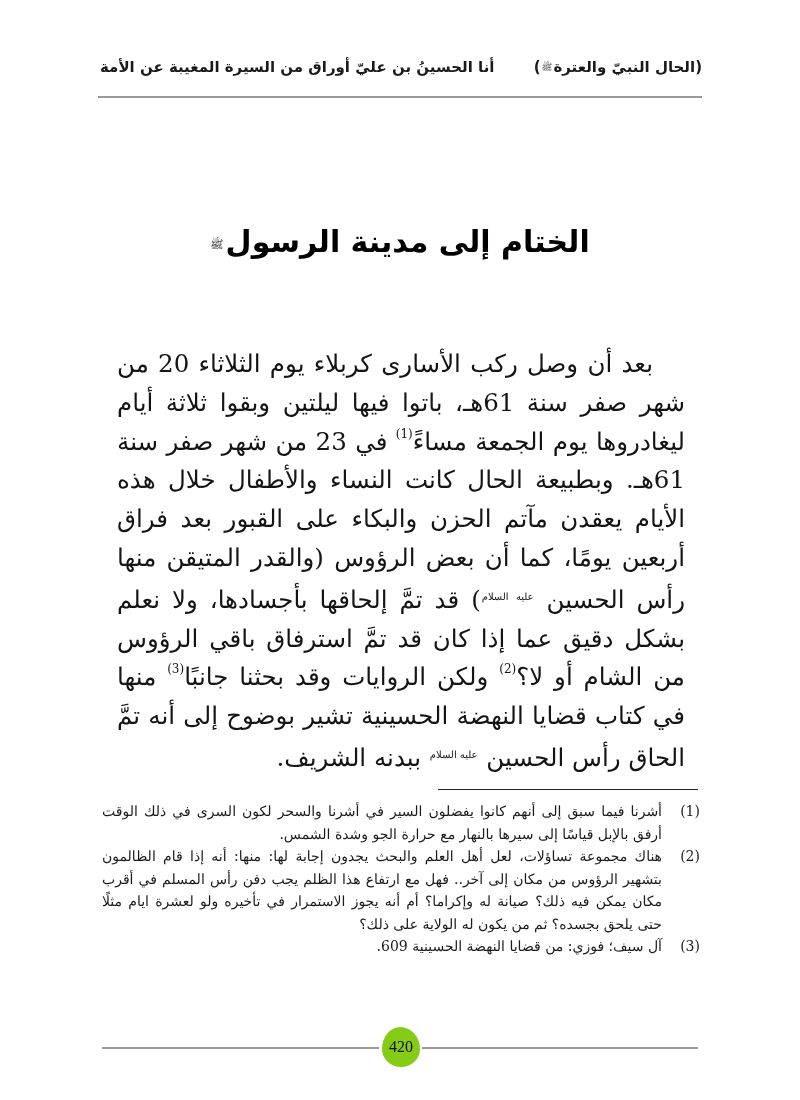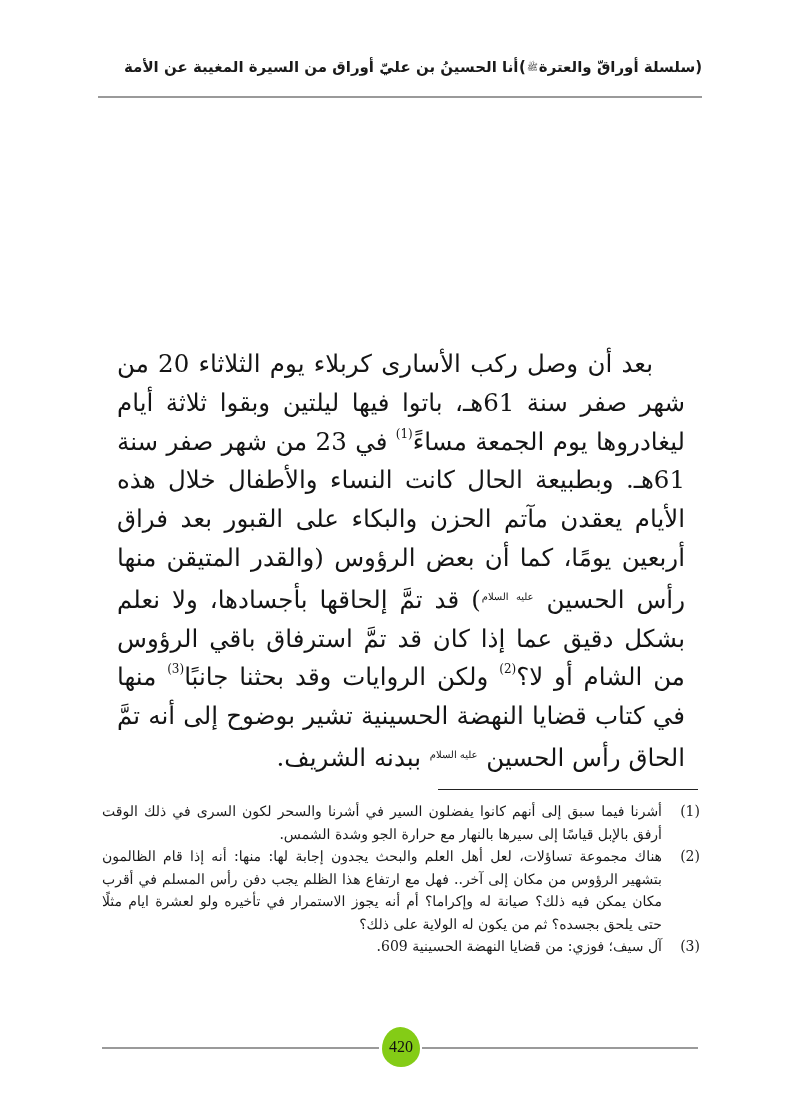--- a/index.html
+++ b/index.html
@@ -30,21 +30,21 @@
       height: 30px;
       display: flex;
       justify-content: space-between;
       align-items: center;
       direction: rtl;
       font-weight: bold;
       font-size: 15px;
       color: #1a1a1a;
     }
     .running-header .series { white-space: nowrap; }
-    .running-header .book { white-space: nowrap; margin-left: 24px; }
+    .running-header .book { white-space: nowrap; }
     .honorific {
       font-size: 9px;
       font-weight: normal;
       vertical-align: 2px;
       margin: 0 1px;
     }
     .header-rule {
       position: absolute;
       left: 98px;
       width: 604px;
@@ -156,25 +156,28 @@
       color: #111111;
       direction: ltr;
     }
   </style>
 </head>
 <body>
 
 <div class="page">
 
   <div class="running-header">
-    <span class="series"><span>(سلسلة أوراقّ والعترة</span><span class="honorific">ﷺ</span><span>)</span></span>
+    <span class="series"><span>(الحال النبيّ والعترة</span><span class="honorific">ﷺ</span><span>)</span></span>
     <span class="book">أنا الحسينُ بن عليّ أوراق من السيرة المغيبة عن الأمة</span>
   </div>
   <div class="header-rule"></div>
 
+  <h1 class="chapter-title" style="margin:0;">
+    <span>الختام إلى مدينة الرسول</span><span class="honorific-title">ﷺ</span>
+  </h1>
 
   <div class="body-text">
     <p><span>بعد أن وصل ركب الأسارى كربلاء يوم الثلاثاء 20 من شهر صفر سنة 61هـ، باتوا فيها ليلتين وبقوا ثلاثة أيام ليغادروها يوم الجمعة مساءً</span><sup>(1)</sup><span> في 23 من شهر صفر سنة 61هـ. وبطبيعة الحال كانت النساء والأطفال خلال هذه الأيام يعقدن مآتم الحزن والبكاء على القبور بعد فراق أربعين يومًا، كما أن بعض الرؤوس (والقدر المتيقن منها رأس الحسين </span><span class="honorific">عليه السلام</span><span>) قد تمَّ إلحاقها بأجسادها، ولا نعلم بشكل دقيق عما إذا كان قد تمَّ استرفاق باقي الرؤوس من الشام أو لا؟</span><sup>(2)</sup><span> ولكن الروايات وقد بحثنا جانبًا</span><sup>(3)</sup><span> منها في كتاب قضايا النهضة الحسينية تشير بوضوح إلى أنه تمَّ الحاق رأس الحسين </span><span class="honorific">عليه السلام</span><span> ببدنه الشريف.</span></p>
   </div>
 
   <div class="footnote-rule"></div>
 
   <div class="footnotes">
     <div class="footnote">
       <span class="fn-num">(1)</span>

